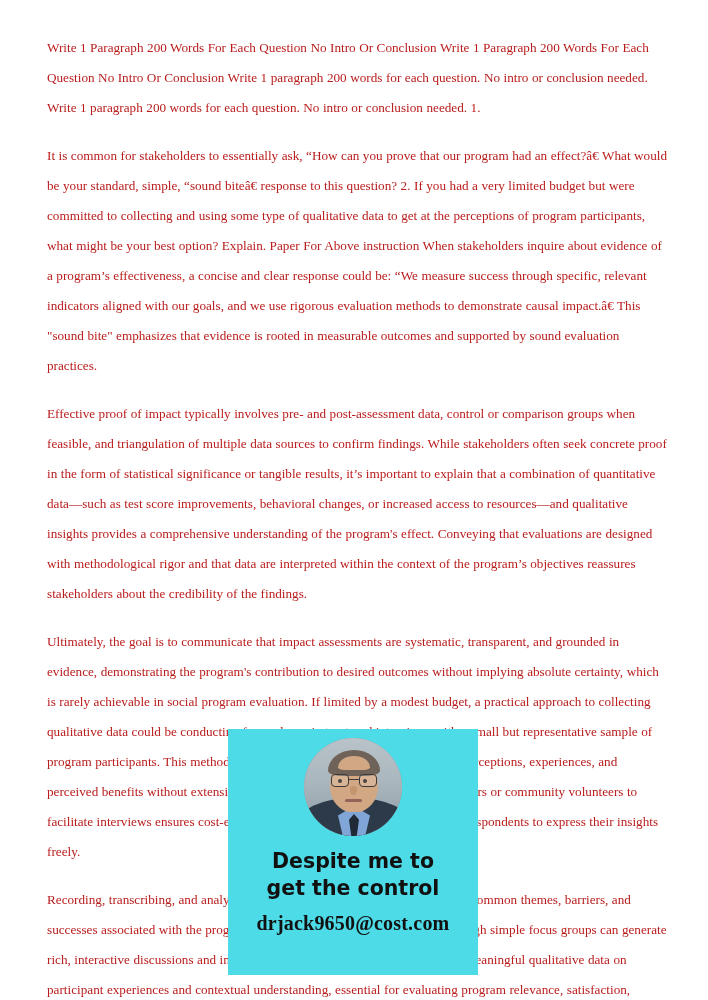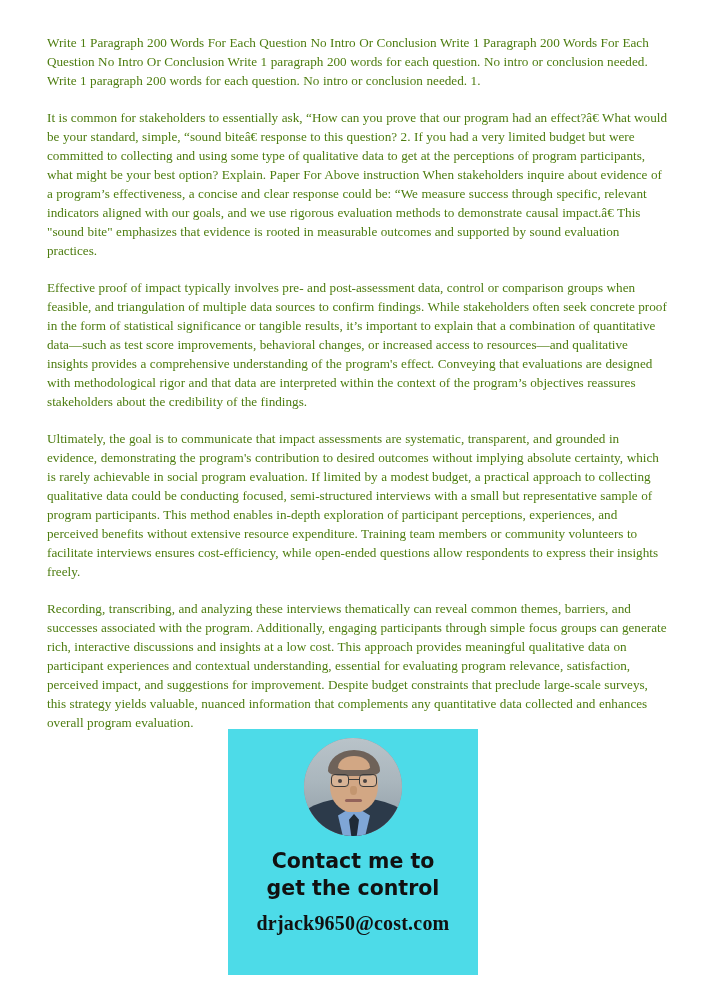--- a/index.html
+++ b/index.html
@@ -23,24 +23,24 @@
     background: #ffffff;
   }
   .doc-body {
     position: absolute;
     left: 47px;
     top: 33px;
     width: 622px;
   }
   .para {
     font-size: 13.2px;
-    line-height: 19px;
+    line-height: 30px;
     text-align: left;
     margin: 0 0 18px 0;
-    color: #4d7c0f;
+    color: #b91c1c;
     word-spacing: 0.2px;
   }
   .para:last-child { margin-bottom: 0; }
 
   
   .contact-card {
     position: absolute;
     left: 228px;
     top: 729px;
     width: 250px;
@@ -206,18 +206,18 @@
       <div class="av-eye l"></div>
       <div class="av-eye r"></div>
       <div class="av-glasses">
         <span class="av-lens l"></span>
         <span class="av-bridge"></span>
         <span class="av-lens r"></span>
       </div>
       <div class="av-nose"></div>
       <div class="av-mouth"></div>
     </div>
-    <div class="contact-line1">Contact me to</div>
+    <div class="contact-line1">Despite me to</div>
     <div class="contact-line2">get the control</div>
     <div class="contact-email">drjack9650@cost.com</div>
   </div>
 
 </div>
 
 </body></html>

